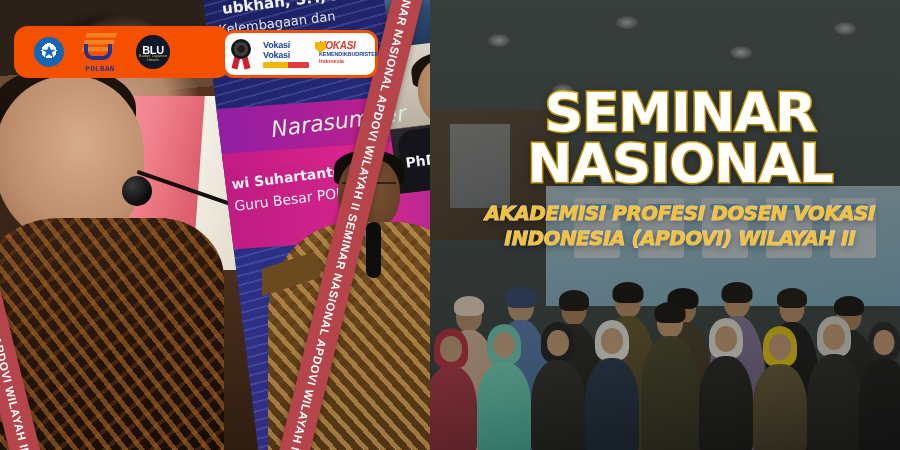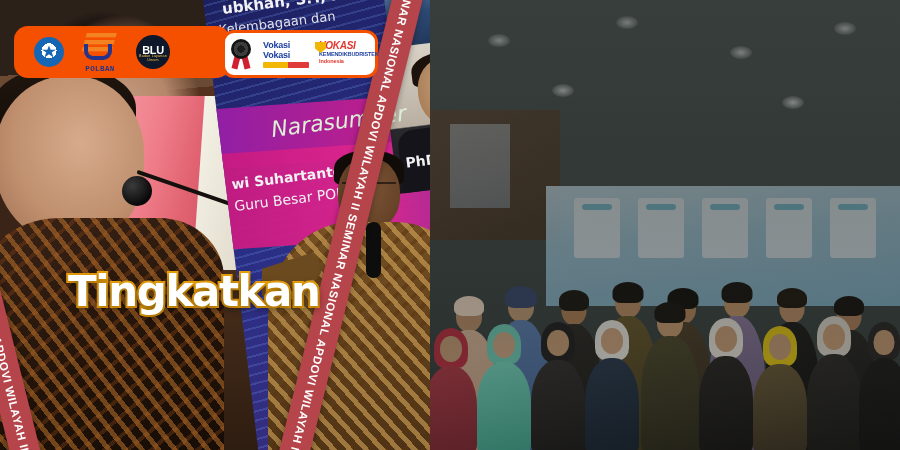--- a/index.html
+++ b/index.html
@@ -585,18 +585,23 @@
       <div class="km-bar"></div>
     </div>
     <div class="logo-vokasi">
       <div class="vk-badge"></div>
       <div class="vk-t">VOKASI</div>
       <div class="vk-s">KEMENDIKBUDRISTEK</div>
       <div class="vk-s" style="color:#e0382f;">Indonesia</div>
     </div>
   </div>
 
+  <div class="title-block">
+    <div class="title-main">SEMINAR</div>
+    <div class="title-main">NASIONAL</div>
+    <div class="title-sub">AKADEMISI PROFESI DOSEN VOKASI</div>
+    <div class="title-sub" style="margin-top:2px;">INDONESIA (APDOVI) WILAYAH II</div>
+  </div>
 
   <div class="headline-block">
-    <div class="headline">Tingkatkan</div>
   </div>
 
 </div>
 
 </body></html>

